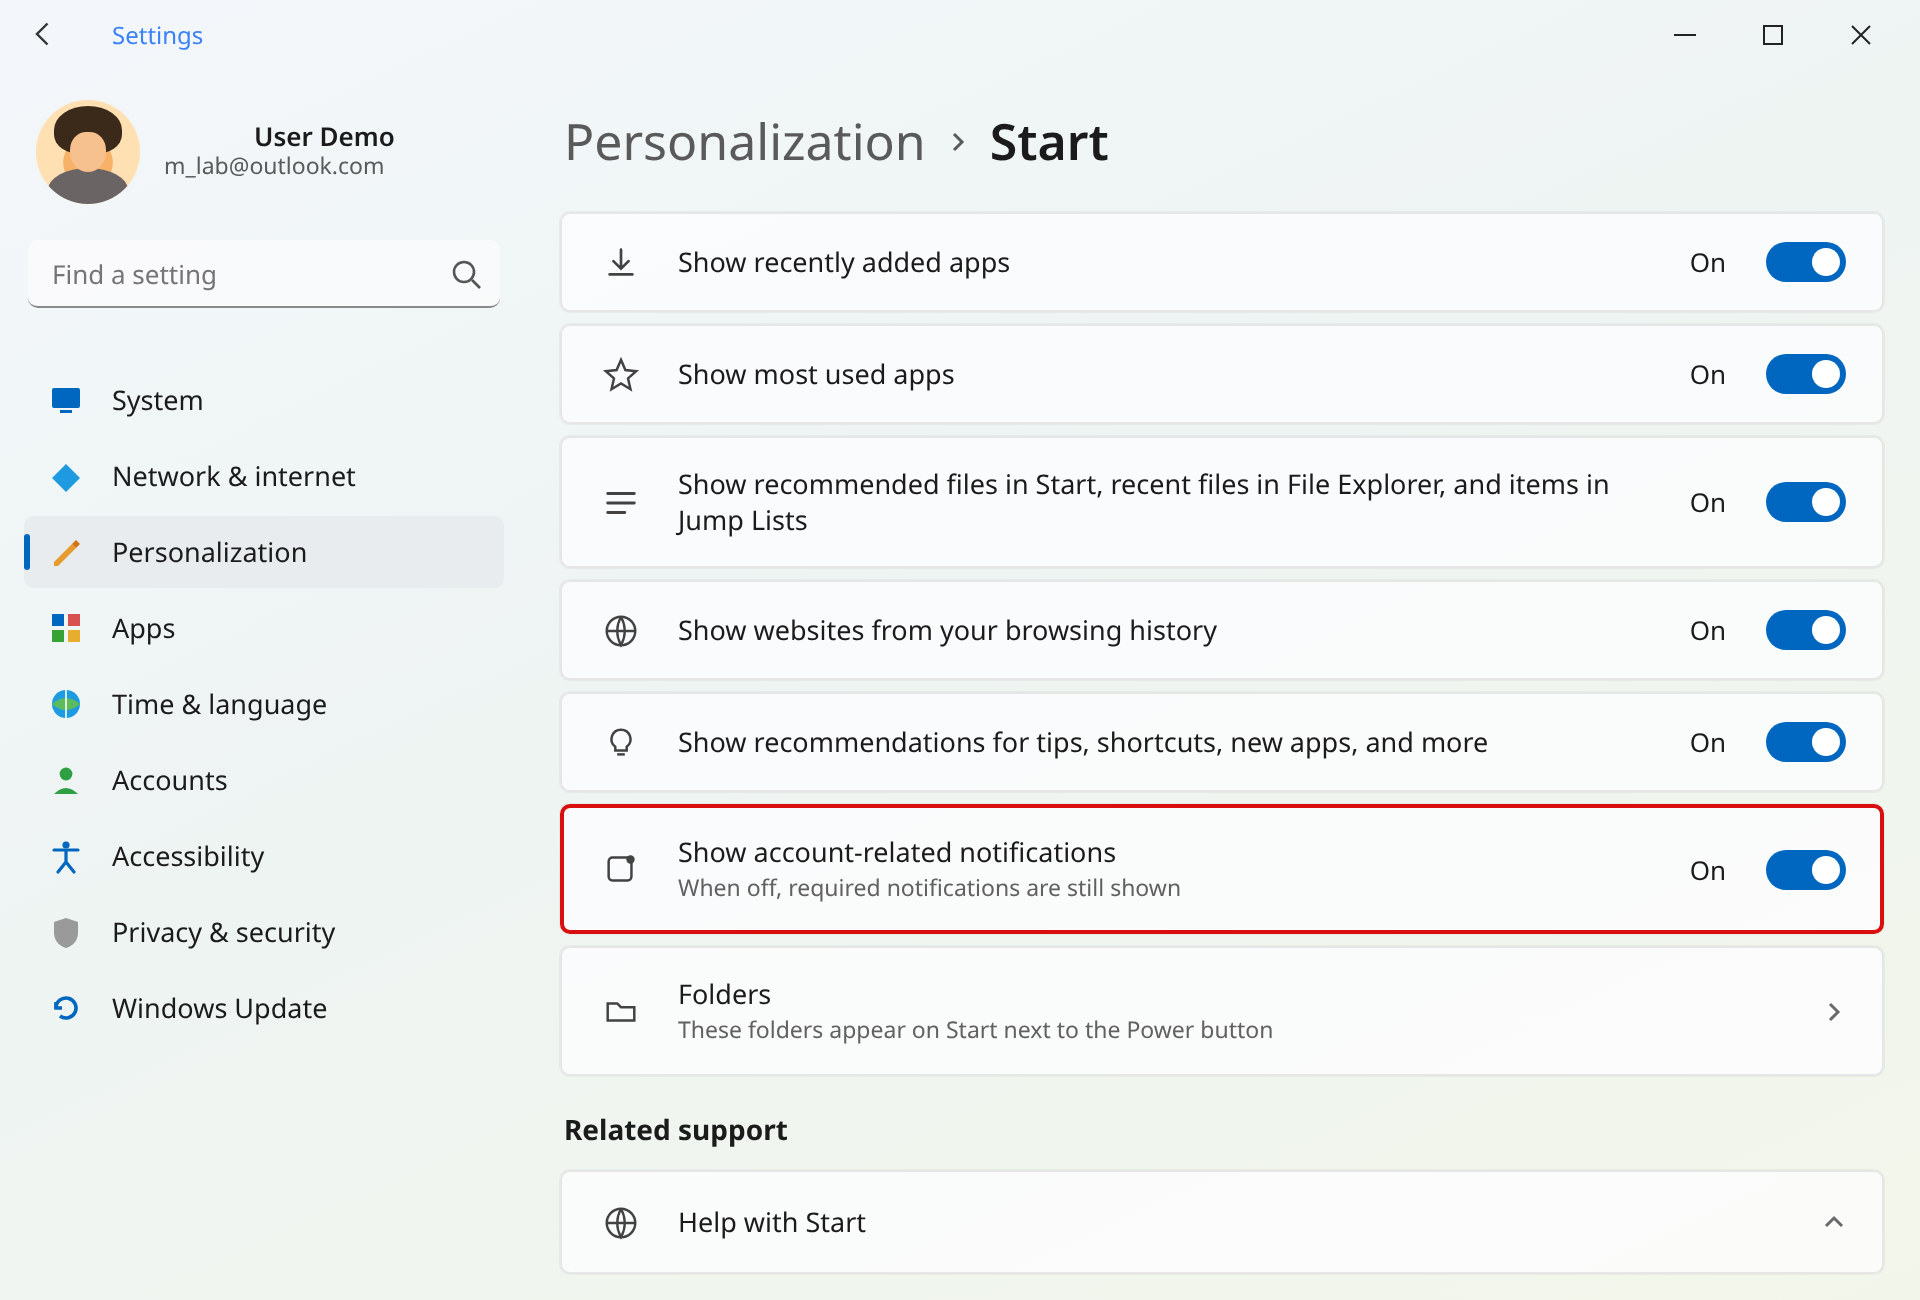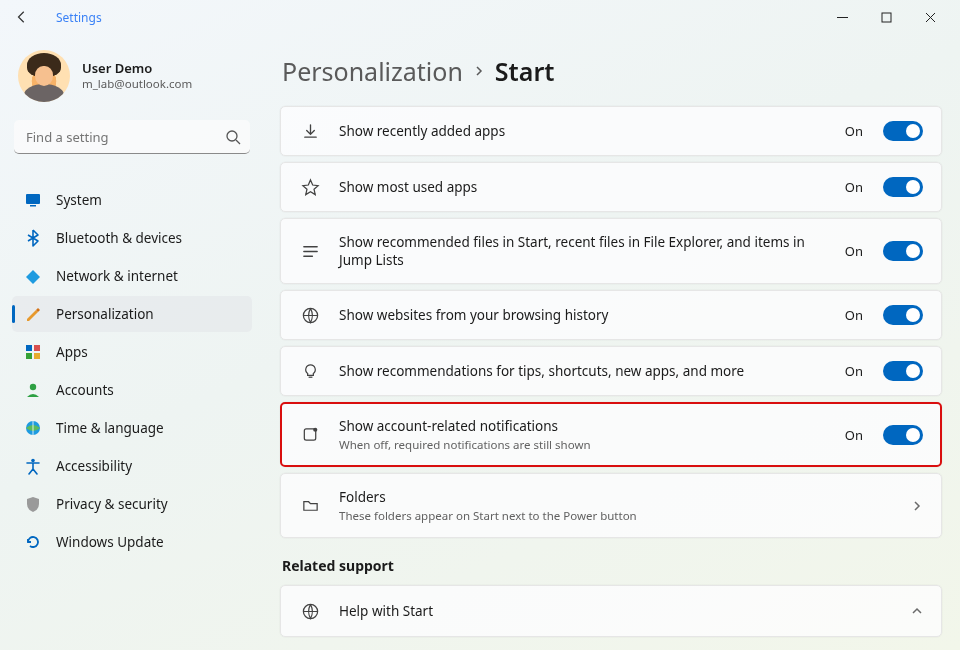--- a/index.html
+++ b/index.html
@@ -27,21 +27,21 @@
   .avatar { width: 52px; height: 52px; border-radius: 50%; background:
       radial-gradient(circle at 50% 60%, #f7b267 0 30%, transparent 31%),
       radial-gradient(circle at 50% 50%, #ffe0b2 0 100%);
     position:relative; overflow:hidden; }
   .avatar::before {  content:""; position:absolute; top:3px; left:9px; width:34px; height:24px;
      background:#3b2a1a; border-radius:50% 50% 40% 40%; }
   .avatar::after {  content:""; position:absolute; top:16px; left:17px; width:18px; height:20px;
      background:#f6c08f; border-radius:45% 45% 50% 50%; }
   .avatar .shoulders { position:absolute; bottom:-4px; left:6px; width:40px; height:22px;
      background:#6b6464; border-radius:50% 50% 0 0; }
-  .user .name { font-size: 13px; font-weight:600; color:#1b1b1b; line-height:1.2; }
+  .user .name { font-size: 13px; font-weight:600; color:#1b1b1b; line-height:1.2;margin-left:45px; }
   .user .email { font-size: 11.5px; color:#5b5b5b; }
 
   
   .search { position:relative; margin: 0 2px 28px 2px; }
   .search input { width:100%; height:34px; padding:0 30px 0 12px; border:none; border-bottom:1.5px solid #8a8a8a;
       border-radius:5px; background:#fbfbfbcc; font-size:13px; color:#333; outline:none; }
   .search .sicon { position:absolute; right:9px; top:8px; color:#555; }
 
   
   .nav { display:flex; flex-direction:column; gap:2px; }
@@ -137,28 +137,20 @@
             <svg viewBox="0 0 18 18" width="18" height="18">
               <rect x="2" y="3" width="14" height="10" rx="1" fill="#0067c0"></rect>
               <rect x="6" y="14" width="6" height="1.5" fill="#0067c0"></rect>
             </svg>
           </span>
         <span>System</span>
       </div>
       <div class="nav-item">
         <span class="nicon">
             <svg viewBox="0 0 18 18" width="18" height="18">
-              <path d="M9 1 V17 L14 12 L4 6 M4 12 L14 6 L9 1" fill="none" stroke="#0067c0" stroke-width="1.6" stroke-linejoin="round"></path>
-            </svg>
-          </span>
-        <span>Bluetooth &amp; devices</span>
-      </div>
-      <div class="nav-item">
-        <span class="nicon">
-            <svg viewBox="0 0 18 18" width="18" height="18">
               <path d="M9 3 L16 10 L9 17 L2 10 Z" fill="#1e9be0"></path>
             </svg>
           </span>
         <span>Network &amp; internet</span>
       </div>
       <div class="nav-item active">
         <span class="nicon">
             <svg viewBox="0 0 18 18" width="18" height="18">
               <path d="M3 14 L12 5 L14 7 L5 16 L3 16 Z" fill="#e79a2e"></path>
               <path d="M12 5 L14 3 L16 5 L14 7 Z" fill="#d47216"></path>
@@ -173,35 +165,35 @@
               <rect x="10" y="2" width="6" height="6" fill="#d85050"></rect>
               <rect x="2" y="10" width="6" height="6" fill="#36a236"></rect>
               <rect x="10" y="10" width="6" height="6" fill="#e7ad2e"></rect>
             </svg>
           </span>
         <span>Apps</span>
       </div>
       <div class="nav-item">
         <span class="nicon">
             <svg viewBox="0 0 18 18" width="18" height="18">
-              <circle cx="9" cy="6" r="3.2" fill="#2ea043"></circle>
-              <path d="M3 16 Q9 10 15 16 Z" fill="#2ea043"></path>
-            </svg>
-          </span>
-        <span>Accounts</span>
-      </div>
-      <div class="nav-item">
-        <span class="nicon">
-            <svg viewBox="0 0 18 18" width="18" height="18">
               <circle cx="9" cy="9" r="7" fill="#1e9be0"></circle>
               <path d="M2 9 Q 9 3 16 9 Q9 15 2 9" fill="#5cbb5c"></path>
               <path d="M9 2 V16" stroke="#fff" stroke-width="0.8"></path>
             </svg>
           </span>
         <span>Time &amp; language</span>
+      </div>
+      <div class="nav-item">
+        <span class="nicon">
+            <svg viewBox="0 0 18 18" width="18" height="18">
+              <circle cx="9" cy="6" r="3.2" fill="#2ea043"></circle>
+              <path d="M3 16 Q9 10 15 16 Z" fill="#2ea043"></path>
+            </svg>
+          </span>
+        <span>Accounts</span>
       </div>
       <div class="nav-item">
         <span class="nicon">
             <svg viewBox="0 0 18 18" width="18" height="18">
               <circle cx="9" cy="3.5" r="1.8" fill="#0067c0"></circle>
               <path d="M3 6 L15 6 M9 6 V12 M9 12 L5 17 M9 12 L13 17" stroke="#0067c0" stroke-width="1.6" fill="none" stroke-linecap="round"></path>
             </svg>
           </span>
         <span>Accessibility</span>
       </div>

